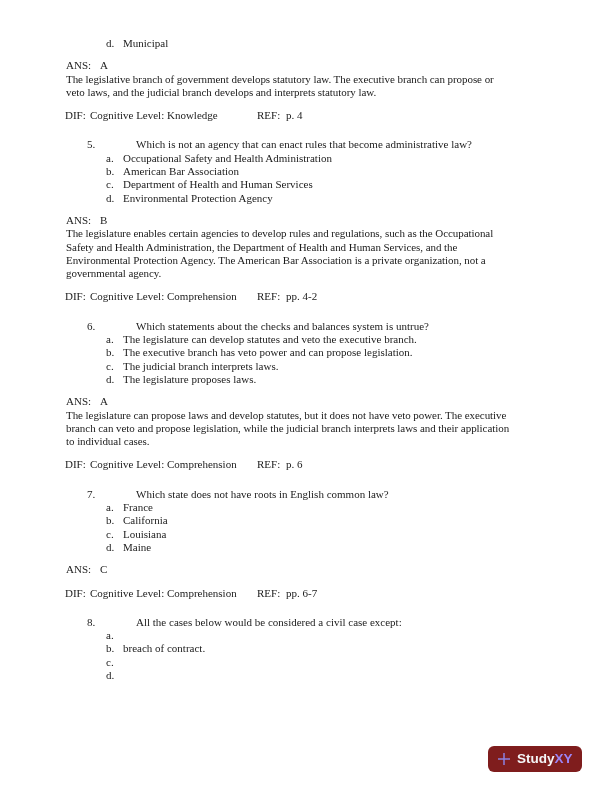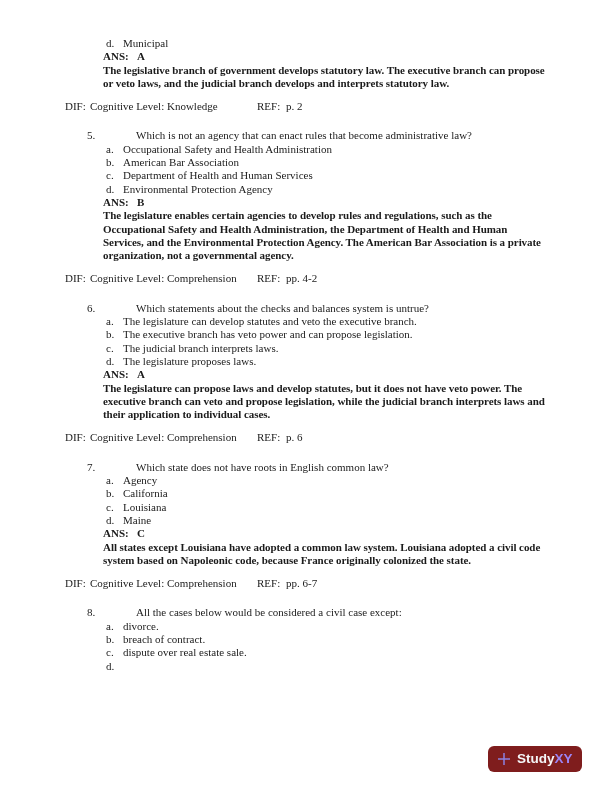--- a/index.html
+++ b/index.html
@@ -41,22 +41,22 @@
   }
   .opt-letter {
     width: 17px;
     flex: 0 0 17px;
   }
   .opt-text {
     flex: 1;
   }
   
   .ans-block {
-    padding-left: 103px;
-    font-weight: bold;
+    margin-top: 9px;
+    padding-left: 66px;
   }
   .ans-row {
     display: flex;
   }
   .ans-label {
     width: 34px;
     flex: 0 0 34px;
   }
   .expl {
     width: 446px;
@@ -122,21 +122,21 @@
         <div class="ans-row">
           <span class="ans-label">ANS:</span>
           <span class="ans-value">A</span>
         </div>
         <div class="expl">The legislative branch of government develops statutory law. The executive branch can propose or veto laws, and the judicial branch develops and interprets statutory law.</div>
       </div>
       <div class="difref">
         <span class="dif-label">DIF:</span>
         <span class="dif-value">Cognitive Level: Knowledge</span>
         <span class="ref-label">REF:</span>
-        <span class="ref-value">p. 2</span>
+        <span class="ref-value">p. 4</span>
       </div>
     </section>
 
     <section class="question">
       <div class="q-row">
         <span class="q-num">5.</span>
         <span class="q-stem">Which is not an agency that can enact rules that become administrative law?</span>
       </div>
       <div class="opt-row">
         <span class="opt-letter">a.</span>
@@ -205,65 +205,62 @@
       </div>
     </section>
 
     <section class="question">
       <div class="q-row">
         <span class="q-num">7.</span>
         <span class="q-stem">Which state does not have roots in English common law?</span>
       </div>
       <div class="opt-row">
         <span class="opt-letter">a.</span>
-        <span class="opt-text">Agency</span>
+        <span class="opt-text">France</span>
       </div>
       <div class="opt-row">
         <span class="opt-letter">b.</span>
         <span class="opt-text">California</span>
       </div>
       <div class="opt-row">
         <span class="opt-letter">c.</span>
         <span class="opt-text">Louisiana</span>
       </div>
       <div class="opt-row">
         <span class="opt-letter">d.</span>
         <span class="opt-text">Maine</span>
       </div>
       <div class="ans-block">
         <div class="ans-row">
           <span class="ans-label">ANS:</span>
           <span class="ans-value">C</span>
         </div>
-        <div class="expl">All states except Louisiana have adopted a common law system. Louisiana adopted a civil code system based on Napoleonic code, because France originally colonized the state.</div>
       </div>
       <div class="difref">
         <span class="dif-label">DIF:</span>
         <span class="dif-value">Cognitive Level: Comprehension</span>
         <span class="ref-label">REF:</span>
         <span class="ref-value">pp. 6-7</span>
       </div>
     </section>
 
     <section class="question">
       <div class="q-row">
         <span class="q-num">8.</span>
         <span class="q-stem">All the cases below would be considered a civil case except:</span>
       </div>
       <div class="opt-row">
         <span class="opt-letter">a.</span>
-        <span class="opt-text">divorce.</span>
       </div>
       <div class="opt-row">
         <span class="opt-letter">b.</span>
         <span class="opt-text">breach of contract.</span>
       </div>
       <div class="opt-row">
         <span class="opt-letter">c.</span>
-        <span class="opt-text">dispute over real estate sale.</span>
       </div>
       <div class="opt-row">
         <span class="opt-letter">d.</span>
       </div>
     </section>
 
   </div>
 
   <div class="brand-badge">
     <span class="brand-plus">

